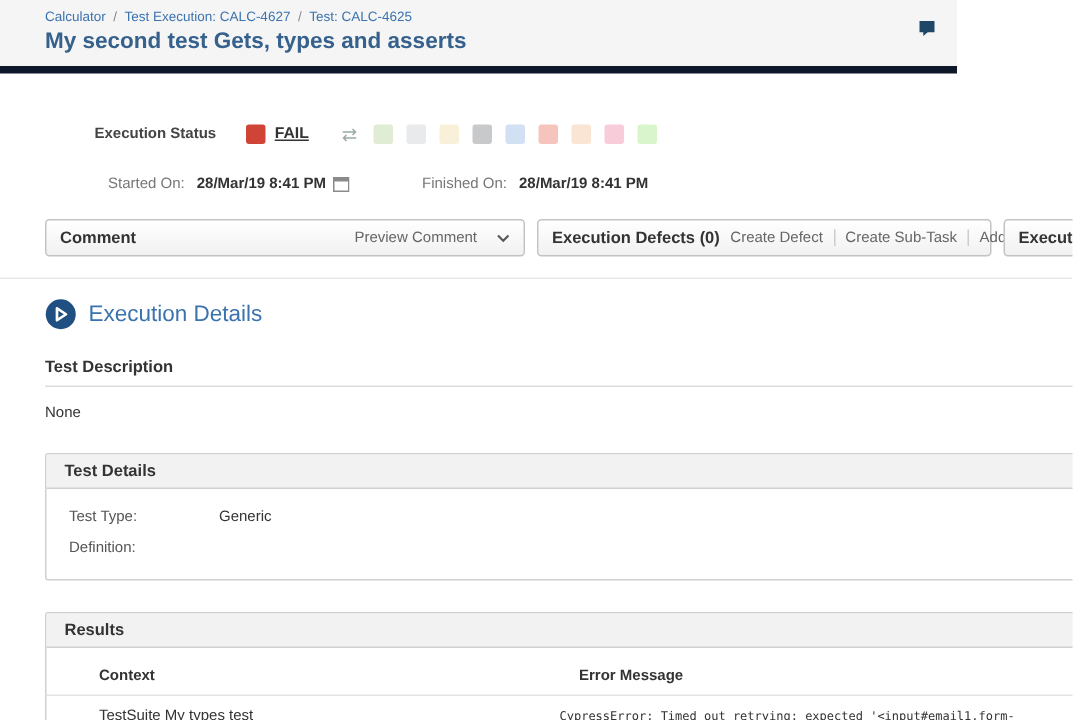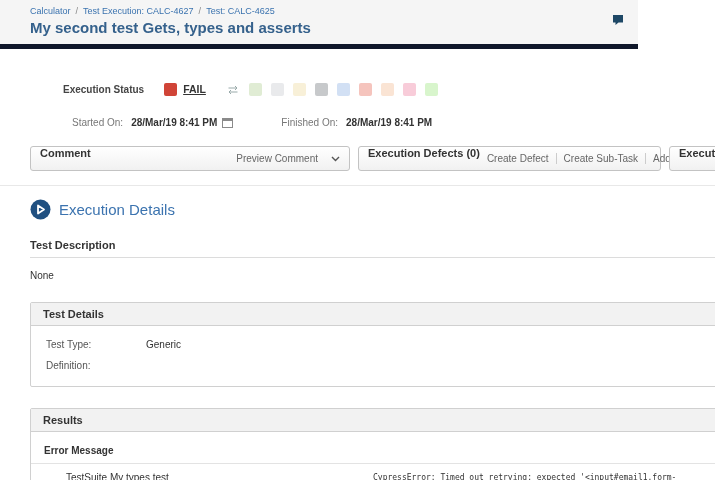--- a/index.html
+++ b/index.html
@@ -27,21 +27,21 @@
   
   .dates-row { display:flex; align-items:center; margin:21px 0 0 72px; font-size:10px; }
   .date-label { color:#777; margin-right:8px; }
   .date-value { font-weight:bold; color:#333; cursor:pointer; }
   .cal-icon { margin-left:5px; cursor:pointer; display:inline-flex; }
   .date-gap { width:48px; }
 
   
   .panels-row { display:flex; gap:8px; margin:18px 0 0 30px; width:1000px; }
   .panel-header { height:25px; border:1px solid #c3c3c3; border-radius:3px;
-    background:linear-gradient(#ffffff,#f1f1f1); display:flex; 
+    background:linear-gradient(#ffffff,#f1f1f1); display:flex; align-items:center;
     justify-content:space-between; padding:0 9px; }
   .panel-header.comment   { width:320px; }
   .panel-header.defects   { width:303px; }
   .panel-header.evidence  { width:230px; }
   .panel-title { font-size:11px; font-weight:bold; color:#333; white-space:nowrap; }
   .panel-actions { display:flex; align-items:center; white-space:nowrap; }
   .panel-action { font-size:10px; color:#666; padding:0 7px; cursor:pointer; border-right:1px solid #ccc; }
   .panel-action.last { border-right:none; }
   .chevron { margin-left:6px; cursor:pointer; display:inline-flex; }
 
@@ -184,20 +184,21 @@
     <div class="kv-row">
       <span class="kv-label">Definition:</span>
     </div>
   </div>
 </div>
 
 <div class="boxed">
   <div class="boxed-header">Results</div>
   <div class="results-table">
     <div class="rt-head">
+      <span class="rt-col1">Context</span>
       <span class="rt-col2">Error Message</span>
     </div>
     <div class="rt-row">
       <span class="rt-col1 rt-context">TestSuite My types test</span>
       <span class="rt-col2 rt-error">CypressError: Timed out retrying: expected '&lt;input#email1.form-
 control.action-email&gt;' to have value 'fake@email.comx', but the value was
 'fake@email.com'
 at Object.cypressErr
 (https://example.cypress.io/__cypress/runner/cypress_runner.js:65727:11)
 at Object.throwErr</span>

